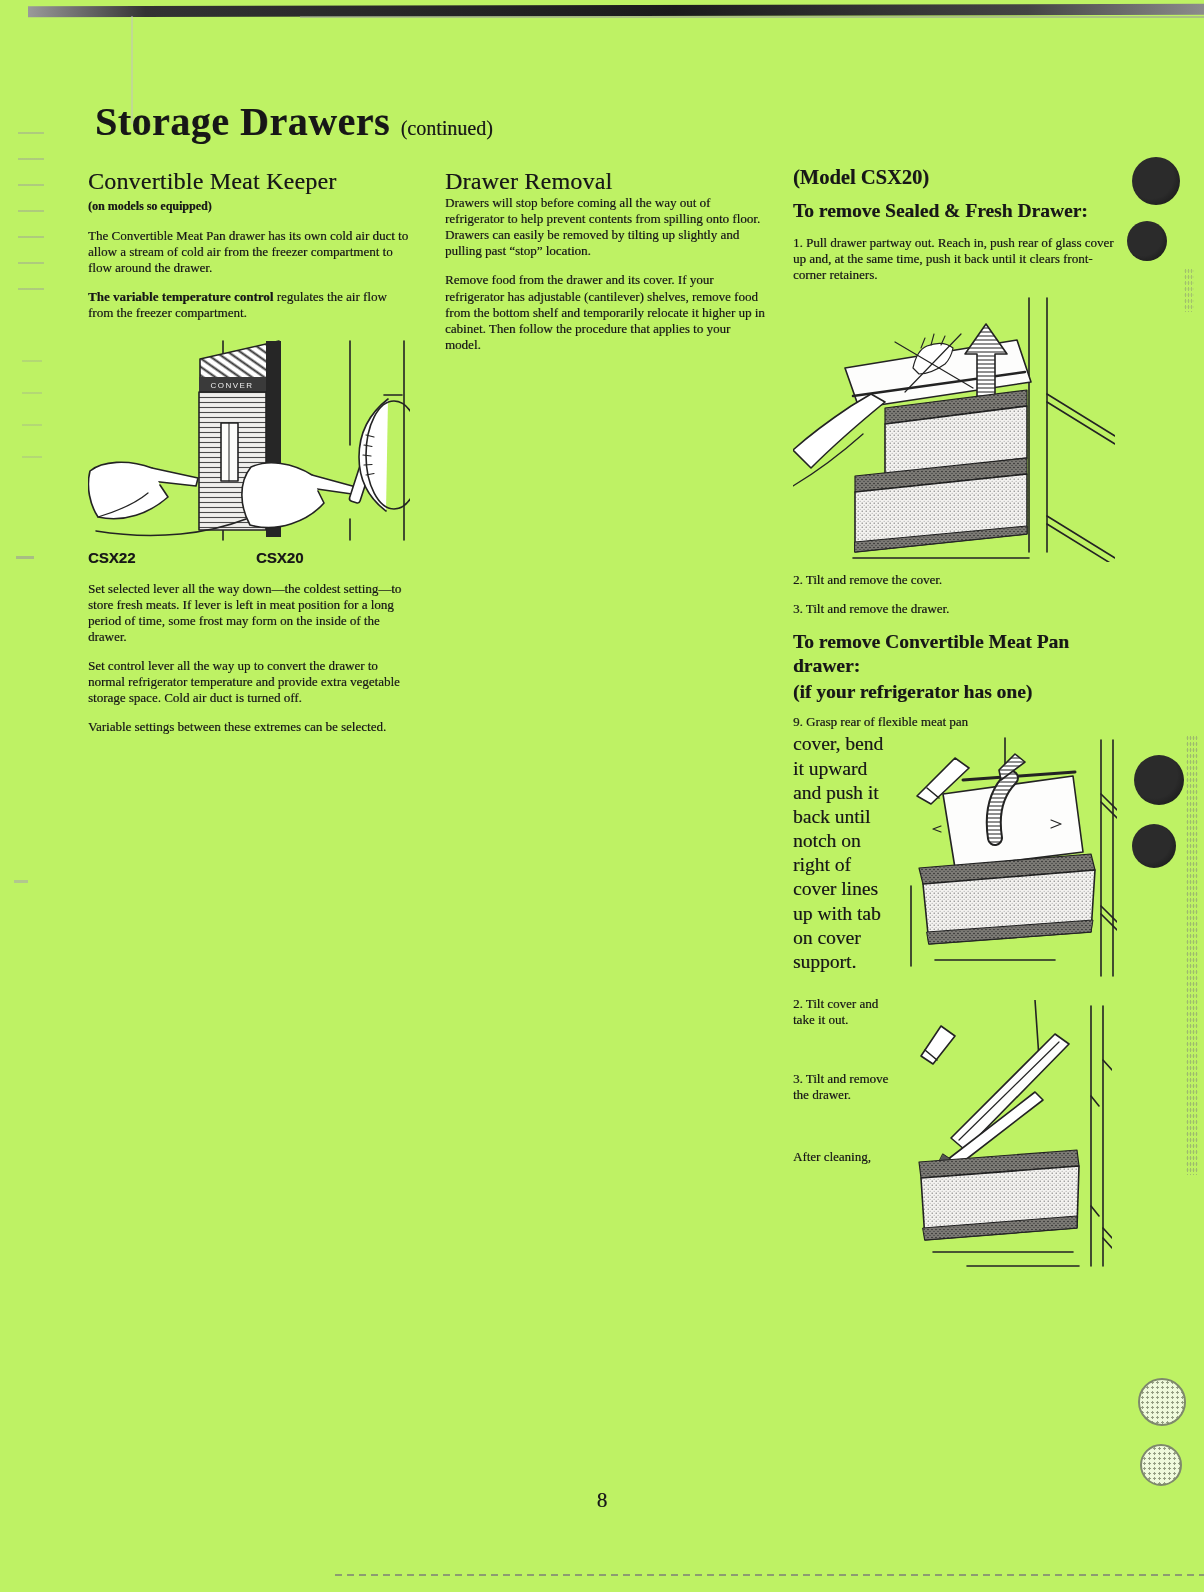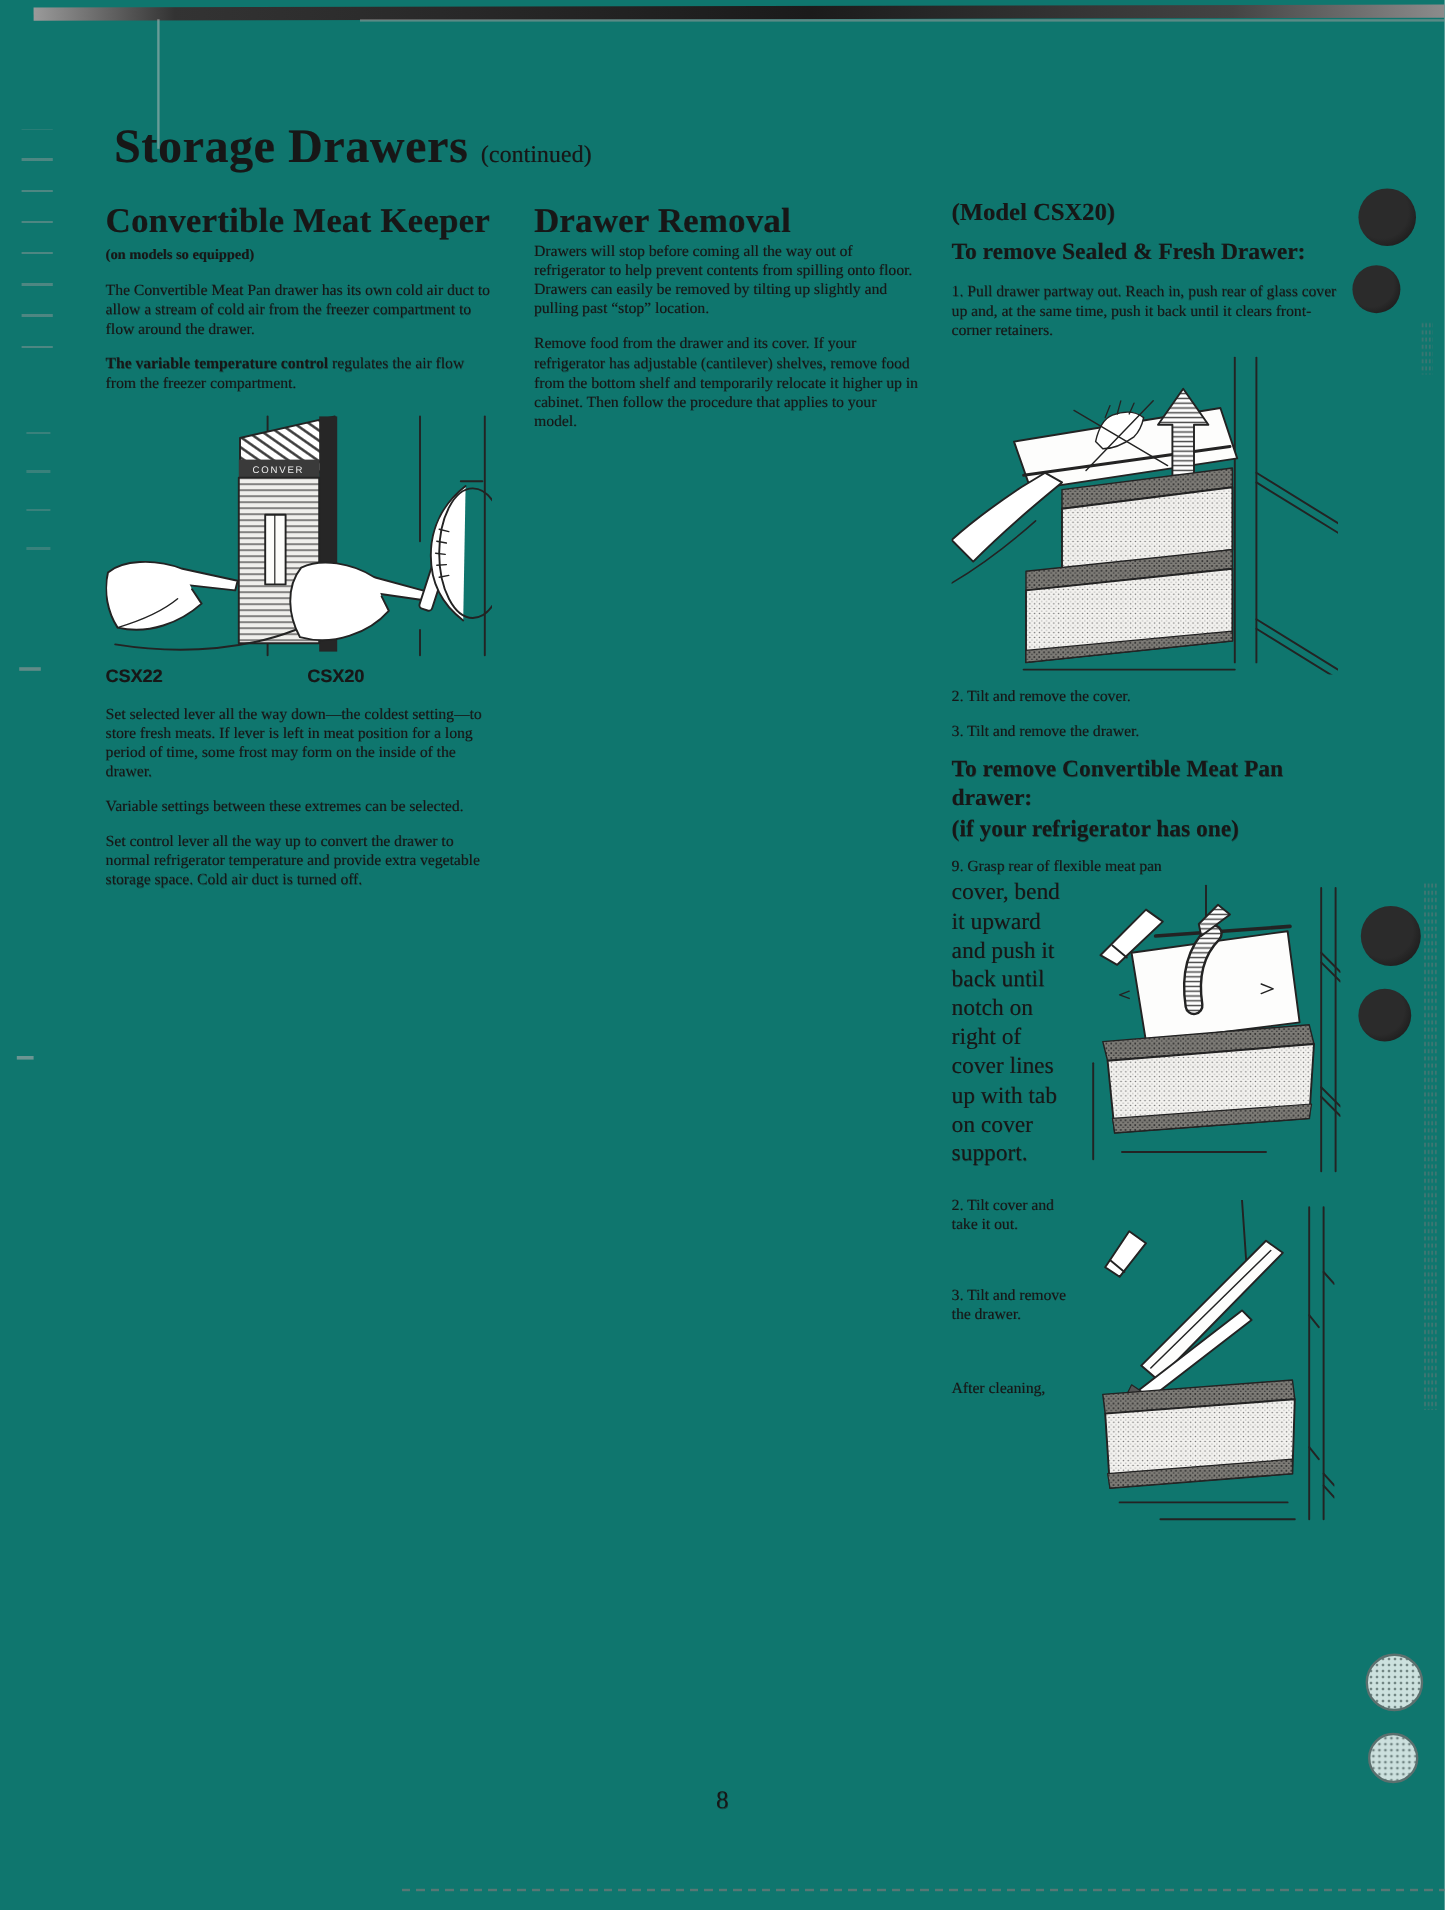--- a/index.html
+++ b/index.html
@@ -1,39 +1,39 @@
 <!DOCTYPE html>
 <html><head>
 <meta charset="utf-8">
 <style>
   html,body{margin:0;padding:0;background:#e8e8e6;}
   .page{
     position:relative;
     width:1204px;height:1592px;
     margin:0 auto;
-    background:#0f766e;
+    background:#bef264;
     font-family:"Liberation Serif","DejaVu Serif",serif;
     color:#171717;
     overflow:hidden;
   }
   .txt{ text-shadow:0.4px 0.2px 0 rgba(25,25,25,.5); }
   
   .scan-band{position:absolute;left:28px;top:5px;width:1176px;height:11px;
     background:linear-gradient(90deg,#9a9a9a 0%,#333 10%,#1b1b1b 55%,#444 85%,#8c8c8c 100%);
     transform:rotate(-0.12deg);}
   .scan-band2{position:absolute;left:300px;top:16px;width:904px;height:2px;background:#9a9a9a;opacity:.55;}
   .scan-vline{position:absolute;left:131px;top:16px;width:2px;height:108px;background:#c2c2c2;opacity:.5;}
   .page-title{position:absolute;left:95px;top:98px;font-size:40px;font-weight:bold;letter-spacing:.5px;}
   .page-title .cont{font-size:20px;font-weight:normal;letter-spacing:0;}
   
   .col{position:absolute;top:168px;}
   .col1{left:88px;width:324px;}
   .col2{left:445px;width:320px;}
   .col3{left:793px;width:330px;top:166px;}
-  h2.colhead{font-size:29px;font-weight:bold;margin:0 0 4px 0;letter-spacing:.2px;}
+  h2.colhead{font-size:24px;font-weight:normal;margin:0 0 4px 0;letter-spacing:.2px;}
   .subbold{font-size:12px;font-weight:bold;margin:0 0 14px 0;}
   p.body{font-size:13px;line-height:1.24;margin:0 0 13px 0;}
   p.bodybold{font-size:19.5px;line-height:1.24;margin:0 0 12px 0;font-weight:bold;}
   .modelline{font-size:20.5px;font-weight:bold;margin:0 0 10px 0;}
   
   .figlabels{position:relative;height:22px;margin:2px 0 10px 0;
     font-family:"Liberation Sans","DejaVu Sans",sans-serif;font-size:15px;font-weight:bold;}
   .figlabels .l1{position:absolute;left:0;}
   .figlabels .l2{position:absolute;left:168px;}
   
@@ -142,22 +142,22 @@
         </g>
       </svg>
     </div>
 
     <div class="figlabels txt">
       <span class="l1">CSX22</span>
       <span class="l2">CSX20</span>
     </div>
 
     <p class="body txt">Set selected lever all the way down—the coldest setting—to store fresh meats. If lever is left in meat position for a long period of time, some frost may form on the inside of the drawer.</p>
+    <p class="body txt">Set control lever all the way up to convert the drawer to normal refrigerator temperature and provide extra vegetable storage space. Cold air duct is turned off.</p>
     <p class="body txt">Variable settings between these extremes can be selected.</p>
-    <p class="body txt">Set control lever all the way up to convert the drawer to normal refrigerator temperature and provide extra vegetable storage space. Cold air duct is turned off.</p>
   </div>
 
   <div class="col col2">
     <h2 class="colhead txt" style="margin-bottom:0;">Drawer Removal</h2>
     <p class="body txt">Drawers will stop before coming all the way out of refrigerator to help prevent contents from spilling onto floor. Drawers can easily be removed by tilting up slightly and pulling past “stop” location.</p>
     <p class="body txt">Remove food from the drawer and its cover. If your refrigerator has adjustable (cantilever) shelves, remove food from the bottom shelf and temporarily relocate it higher up in cabinet. Then follow the procedure that applies to your model.</p>
   </div>
 
   <div class="col col3">
     <div class="modelline txt">(Model CSX20)</div>

